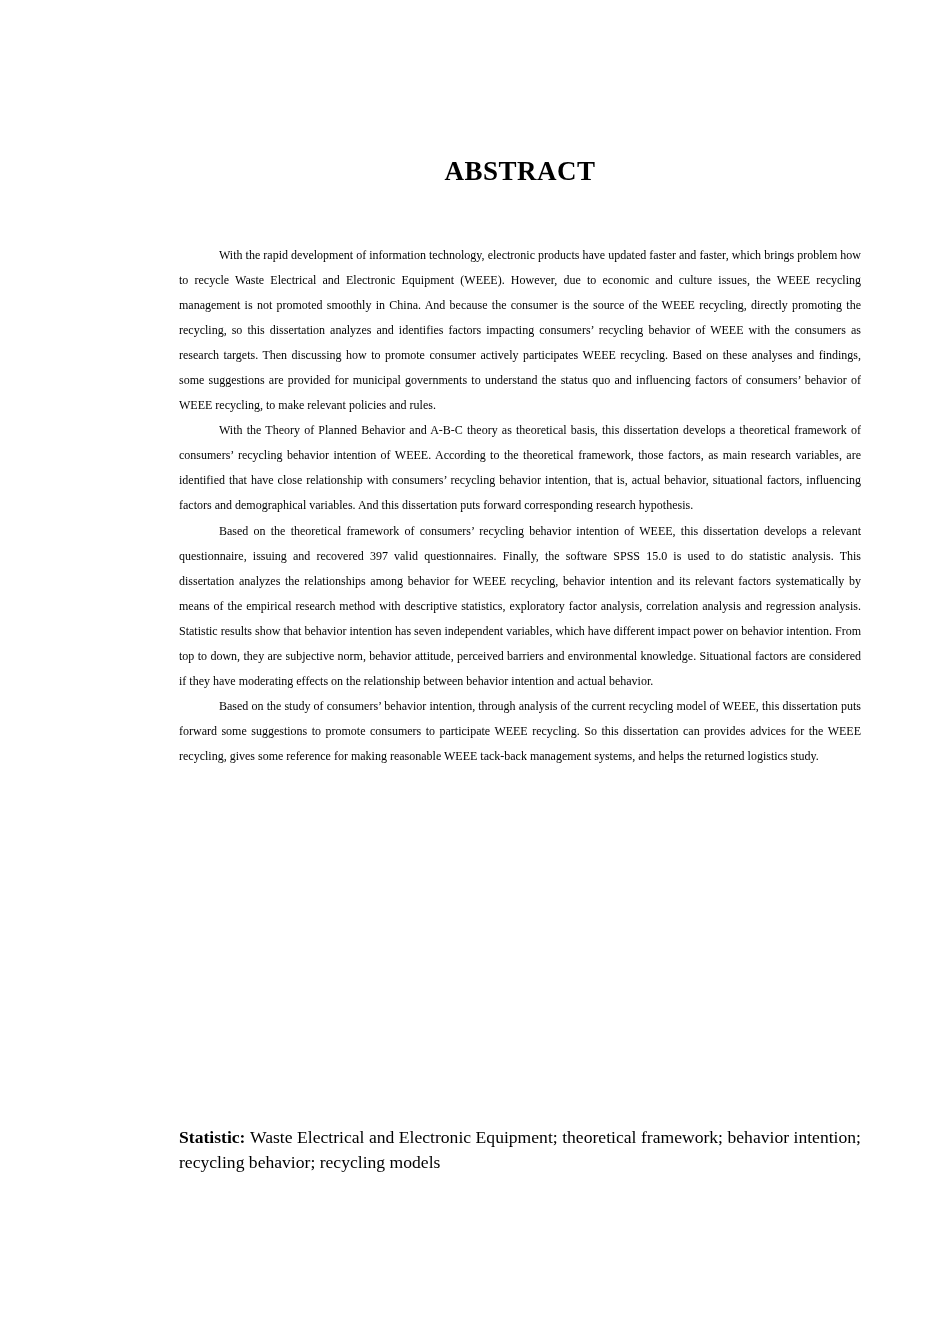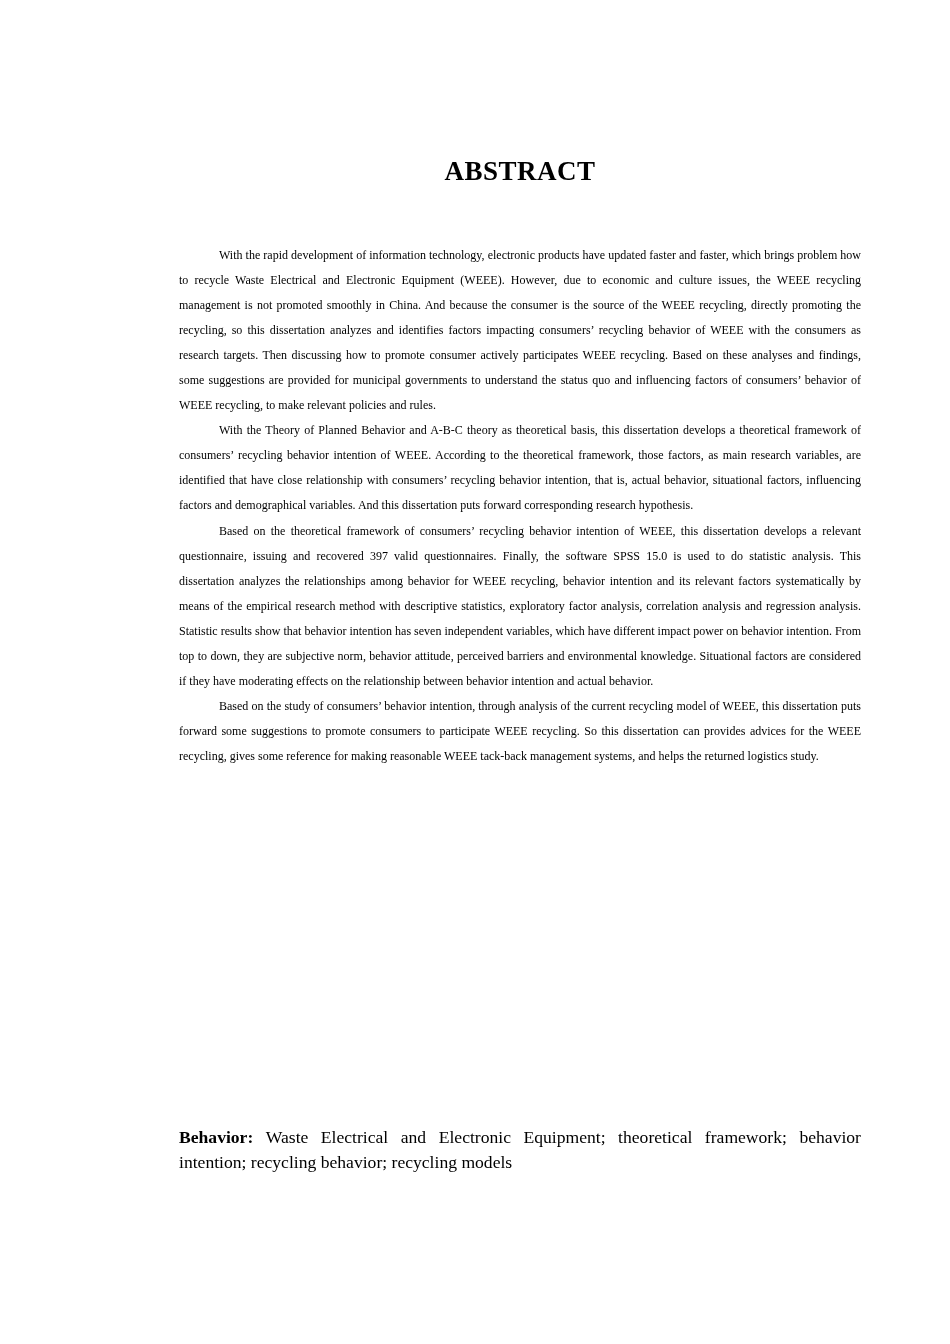--- a/index.html
+++ b/index.html
@@ -95,17 +95,17 @@
     <h1 class="doc-title">ABSTRACT</h1>
 
     <div class="body-block">
       <p class="para">With the rapid development of information technology, electronic products have updated faster and faster, which brings problem how to recycle Waste Electrical and Electronic Equipment (WEEE). However, due to economic and culture issues, the WEEE recycling management is not promoted smoothly in China. And because the consumer is the source of the WEEE recycling, directly promoting the recycling, so this dissertation analyzes and identifies factors impacting consumers’ recycling behavior of WEEE with the consumers as research targets. Then discussing how to promote consumer actively participates WEEE recycling. Based on these analyses and findings, some suggestions are provided for municipal governments to understand the status quo and influencing factors of consumers’ behavior of WEEE recycling, to make relevant policies and rules.</p>
       <p class="para">With the Theory of Planned Behavior and A-B-C theory as theoretical basis, this dissertation develops a theoretical framework of consumers’ recycling behavior intention of WEEE. According to the theoretical framework, those factors, as main research variables, are identified that have close relationship with consumers’ recycling behavior intention, that is, actual behavior, situational factors, influencing factors and demographical variables. And this dissertation puts forward corresponding research hypothesis.</p>
       <p class="para">Based on the theoretical framework of consumers’ recycling behavior intention of WEEE, this dissertation develops a relevant questionnaire, issuing and recovered 397 valid questionnaires. Finally, the software SPSS 15.0 is used to do statistic analysis. This dissertation analyzes the relationships among behavior for WEEE recycling, behavior intention and its relevant factors systematically by means of the empirical research method with descriptive statistics, exploratory factor analysis, correlation analysis and regression analysis. Statistic results show that behavior intention has seven independent variables, which have different impact power on behavior intention. From top to down, they are subjective norm, behavior attitude, perceived barriers and environmental knowledge. Situational factors are considered if they have moderating effects on the relationship between behavior intention and actual behavior.</p>
       <p class="para last-of-body">Based on the study of consumers’ behavior intention, through analysis of the current recycling model of WEEE, this dissertation puts forward some suggestions to promote consumers to participate WEEE recycling. So this dissertation can provides advices for the WEEE recycling, gives some reference for making reasonable WEEE tack-back management systems, and helps the returned logistics study.</p>
     </div>
 
     <div class="keywords-block">
-      <p class="keywords"><span class="kw-label">Behavior: </span><span class="kw-value">Waste Electrical and Electronic Equipment; theoretical framework; behavior intention; recycling behavior; recycling models</span></p>
+      <p class="keywords"><span class="kw-label">Statistic: </span><span class="kw-value">Waste Electrical and Electronic Equipment; theoretical framework; behavior intention; recycling behavior; recycling models</span></p>
     </div>
 
   </div>
 </div>
 
 </body></html>

